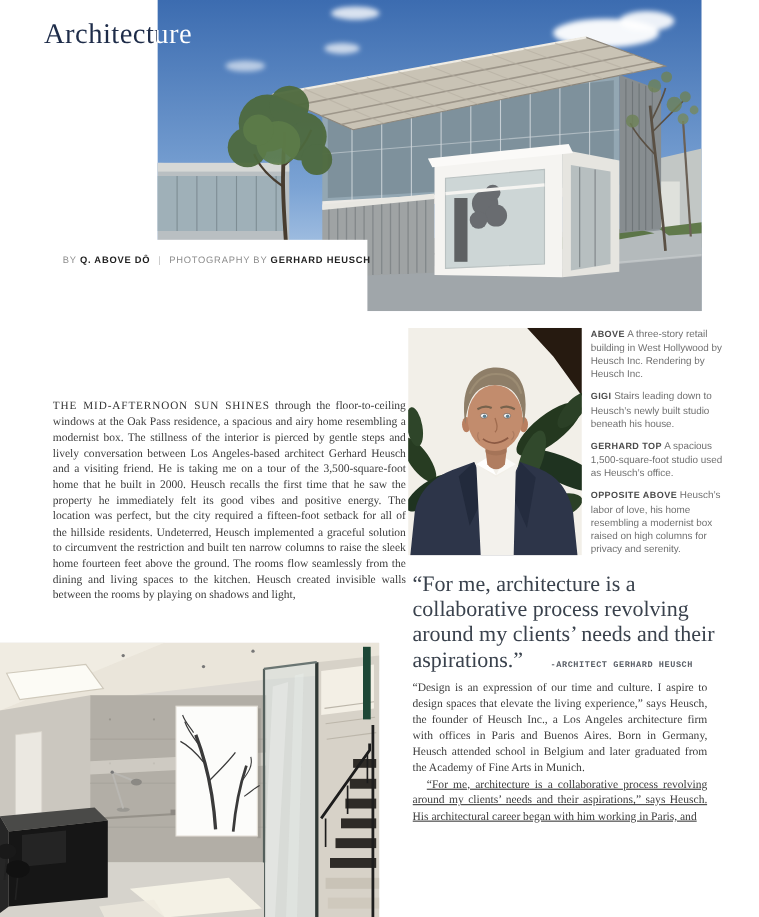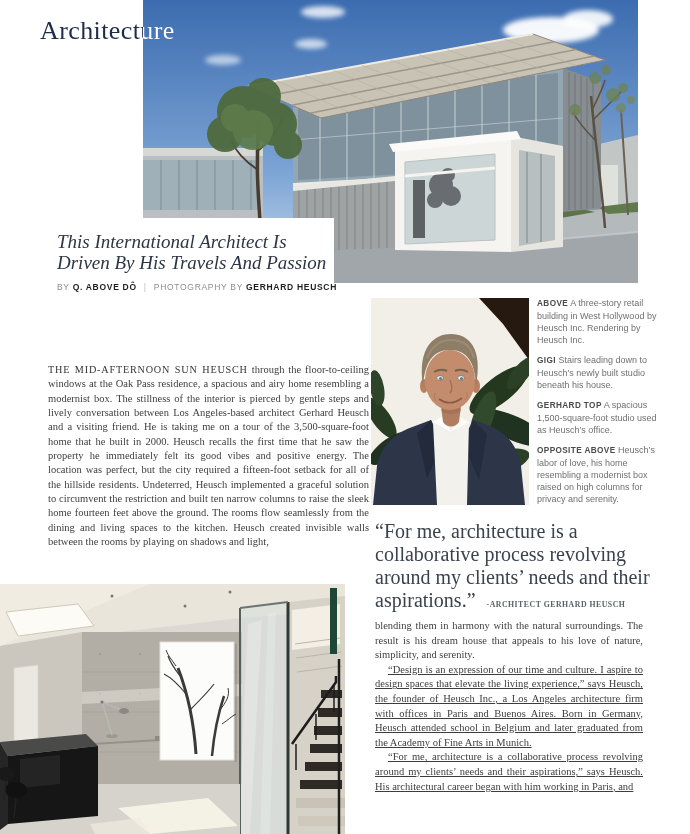--- a/index.html
+++ b/index.html
@@ -47,22 +47,22 @@
   .col2 p + p{text-indent:13px;text-decoration:underline;}
 
   .caption-col{position:absolute;left:537px;top:297px;width:121px;display:flex;
     flex-direction:column;gap:8px;}
   .caption{font-family:"Liberation Sans",sans-serif;font-size:9px;line-height:12px;
     color:#707070;margin:0;}
   .caption .cap-label{font-weight:700;font-size:8.2px;letter-spacing:.4px;color:#4b4b4b;}
 
   .pull-quote{position:absolute;left:375px;top:520px;width:290px;
     font-family:"Liberation Serif",serif;font-size:20px;line-height:23px;color:#3a424d;}
-  .quote-attr{font-family:Liberation Serif, serif;font-size:7.8px;font-weight:700;
-    letter-spacing:.5px;color:#5c6169;margin-left:6px;white-space:nowrap;}
+  .quote-attr{font-family:Liberation Mono, monospace;font-size:7.8px;font-weight:700;
+    letter-spacing:.5px;color:#5c6169;margin-left:20px;white-space:nowrap;}
 </style>
 </head>
 <body>
 
 <div class="page">
 
   <figure class="photo photo-building" style="margin:0">
     <svg width="495" height="283" viewBox="0 0 495 283">
       <defs>
         <linearGradient id="sky" x1="0" y1="0" x2="0" y2="1">
@@ -213,35 +213,31 @@
           <circle cx="488" cy="100" r="4"></circle>
         </g>
     </svg>
   </figure>
 
   <div class="headline-mask"></div>
 
   <div class="section-title">Architecture</div>
 
   <header class="headline-block">
-    <div class="subtitle">
-      <div>This International Architect Is</div>
-      <div>Driven By His Travels And Passion</div>
-    </div>
     <div class="byline">
       <span>BY</span>
       <b>Q. ABOVE DÔ</b>
       <span class="sep">|</span>
       <span>PHOTOGRAPHY BY</span>
       <b>GERHARD HEUSCH</b>
     </div>
   </header>
 
   <div class="bodycol col1">
-    <span class="leadin">THE MID-AFTERNOON SUN HEUSCH</span>
+    <span class="leadin">THE MID-AFTERNOON SUN SHINES</span>
     <span>through the floor-to-ceiling windows at the Oak Pass residence, a spacious and airy home resembling a modernist box. The stillness of the interior is pierced by gentle steps and lively conversation between Los Angeles-based architect Gerhard Heusch and a visiting friend. He is taking me on a tour of the 3,500-square-foot home that he built in 2000. Heusch recalls the first time that he saw the property he immediately felt its good vibes and positive energy. The location was perfect, but the city required a fifteen-foot setback for all of the hillside residents. Undeterred, Heusch implemented a graceful solution to circumvent the restriction and built ten narrow columns to raise the sleek home fourteen feet above the ground. The rooms flow seamlessly from the dining and living spaces to the kitchen. Heusch created invisible walls between the rooms by playing on shadows and light,</span>
   </div>
 
   <figure class="photo photo-portrait" style="margin:0">
     <svg width="158" height="207" viewBox="0 0 158 207">
       <rect width="158" height="207" fill="#f2efe8"></rect>
       <polygon points="108,0 158,0 158,62 132,26" fill="#261a10"></polygon>
       <g>
         <ellipse cx="128" cy="92" rx="36" ry="13" fill="#24381f" transform="rotate(-38 128 92)"></ellipse>
         <ellipse cx="150" cy="75" rx="20" ry="8" fill="#2b4026" transform="rotate(-50 150 75)"></ellipse>
@@ -393,18 +389,17 @@
       <ellipse cx="6" cy="190" rx="9" ry="7" fill="#191919"></ellipse>
       <ellipse cx="16" cy="206" rx="11" ry="8" fill="#111111"></ellipse>
       <g stroke="#222222" stroke-width="1.5">
           <line x1="6" y1="197" x2="4" y2="216"></line>
           <line x1="16" y1="214" x2="14" y2="234"></line>
         </g>
     </svg>
   </figure>
 
   <div class="bodycol col2">
-    <p>blending them in harmony with the natural surroundings. The result is his dream house that appeals to his love of nature, simplicity, and serenity.</p>
     <p>“Design is an expression of our time and culture. I aspire to design spaces that elevate the living experience,” says Heusch, the founder of Heusch Inc., a Los Angeles architecture firm with offices in Paris and Buenos Aires. Born in Germany, Heusch attended school in Belgium and later graduated from the Academy of Fine Arts in Munich.</p>
     <p>“For me, architecture is a collaborative process revolving around my clients’ needs and their aspirations,” says Heusch. His architectural career began with him working in Paris, and</p>
   </div>
 
 </div>
 
 </body></html>

